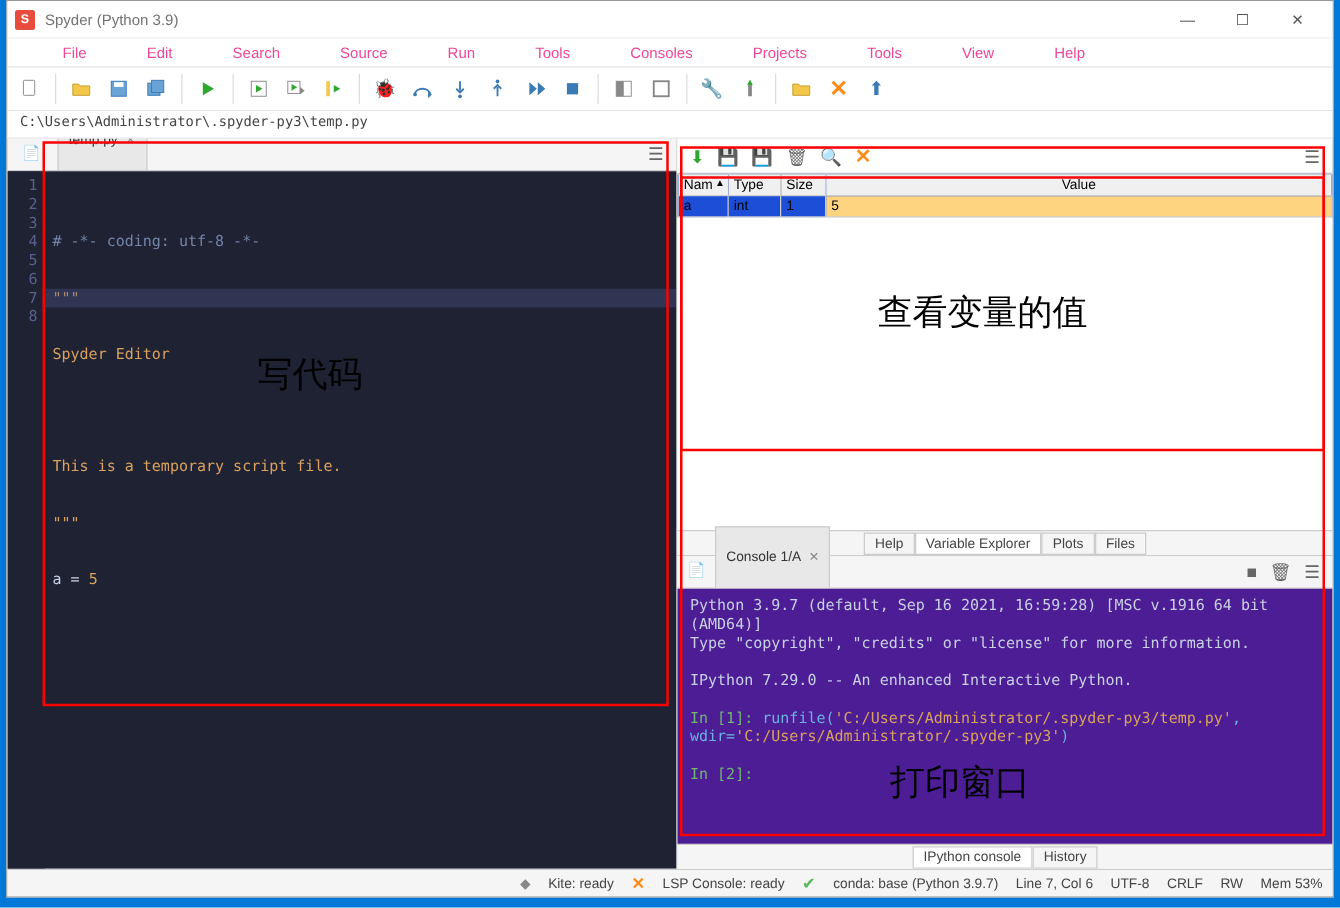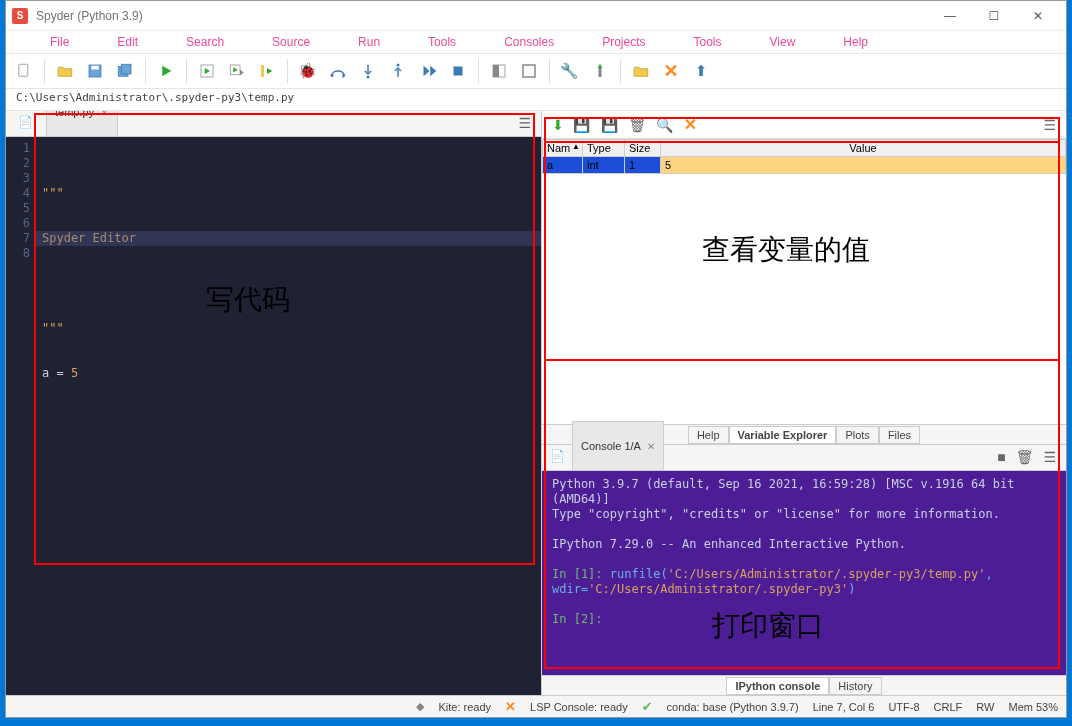--- a/index.html
+++ b/index.html
@@ -39,21 +39,21 @@
 .ve-toolbar { height: 28px; background: #fff; display: flex; align-items: center; gap: 10px; padding: 0 10px; border-bottom: 1px solid #ddd; }
 .ve-toolbar span { font-size: 14px; color: #555; cursor: pointer; }
 .ve-table { flex: 0 0 auto; background: #1d4ed8; }
 .ve-table table { width: 100%; border-collapse: collapse; font-size: 11px; }
 .ve-table th { background: #f0f0f0; border: 1px solid #ccc; padding: 2px 4px; text-align: left; font-weight: normal; position: relative; }
 .ve-table td { border: 1px solid #ccc; padding: 2px 4px; }
 .ve-table .valcell { background: #ffd480; }
 .ve-blank { flex: 1; background: #fff; position: relative; }
 .bottom-tabs { height: 20px; background: #f5f5f5; display: flex; align-items: center; justify-content: center; gap: 0; border-top: 1px solid #ccc; font-size: 11px; }
 .bottom-tabs .btab { padding: 2px 8px; border: 1px solid #ccc; background: #f5f5f5; cursor: pointer; color: #444; }
-.bottom-tabs .btab.active { background: #fff; font-weight: bold; }
+.bottom-tabs .btab.active { background: #fff; }
 .console-wrap { flex: 1; display: flex; flex-direction: column; border-top: 1px solid #ccc; }
 .console-tabbar { height: 26px; background: #f5f5f5; display: flex; align-items: flex-end; padding-left: 30px; border-bottom: 1px solid #ccc; position: relative; }
 .console-tabbar .ctab { background: #e8e8e8; border: 1px solid #ccc; border-bottom: none; padding: 18px 8px; font-size: 11px; color: #333; display: flex; gap: 6px; align-items: center; }
 .console-icons { position: absolute; right: 10px; top: 4px; display: flex; gap: 10px; color: #666; font-size: 14px; }
 .console-area { flex: 1; background: #4c1d95; color: #c8d0e3; font-family: "Consolas", monospace; font-size: 12px; padding: 6px 10px; white-space: pre-wrap; line-height: 15px; position: relative; overflow: hidden; }
 .console-area .tok-str { color: #d9a15d; }
 .console-area .tok-prompt { color: #6fb86f; }
 .console-area .tok-cmd { color: #6bb1e0; }
 .statusbar { height: 22px; background: #f5f5f5; border-top: 1px solid #ccc; display: flex; align-items: center; font-size: 11px; color: #444; padding: 0 8px; gap: 14px; }
 .statusbar .sfill { flex: 1; }
@@ -223,23 +223,25 @@
             <div>2</div>
             <div>3</div>
             <div>4</div>
             <div>5</div>
             <div>6</div>
             <div>7</div>
             <div>8</div>
         </div>
         <div class="codearea">
           <div class="hl-line" style="top:94px"></div>
+          <span class="ln"><span class="comment"># -*- coding: utf-8 -*-</span></span>
           <span class="ln"><span class="string">"""</span></span>
           <span class="ln"><span class="string">Spyder Editor</span></span>
           <span class="ln"><span class="string"></span></span>
+          <span class="ln"><span class="string">This is a temporary script file.</span></span>
           <span class="ln"><span class="string">"""</span></span>
           <span class="ln" style="position:relative;z-index:1"><span class="var">a</span><span class="op"> = </span><span class="num">5</span></span>
         </div>
       </div>
       <div class="redbox" style="top:2px;left:28px;right:6px;height:452px"></div>
       <div class="redlabel" style="top:170px;left:200px">写代码</div>
     </div>
 
     <div class="right-col">
       <div class="ve-toolbar">

